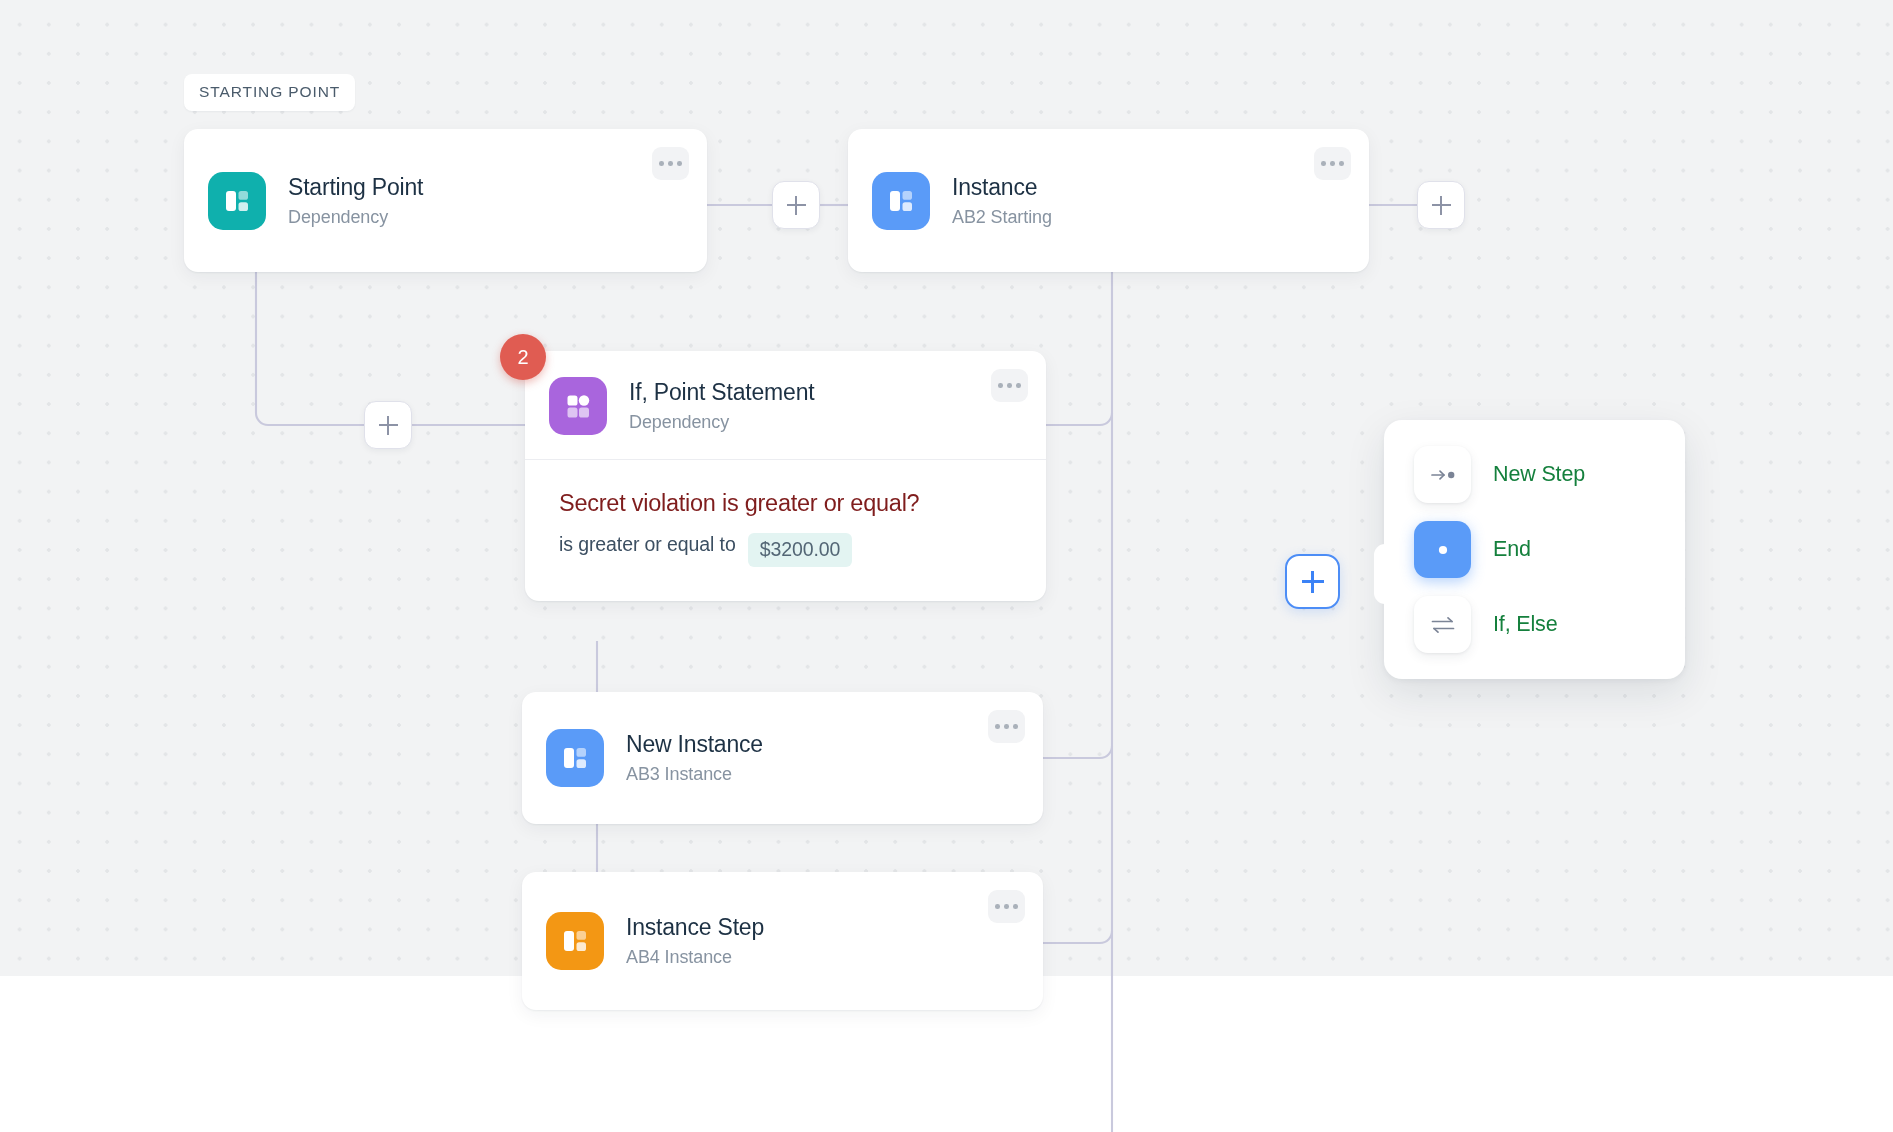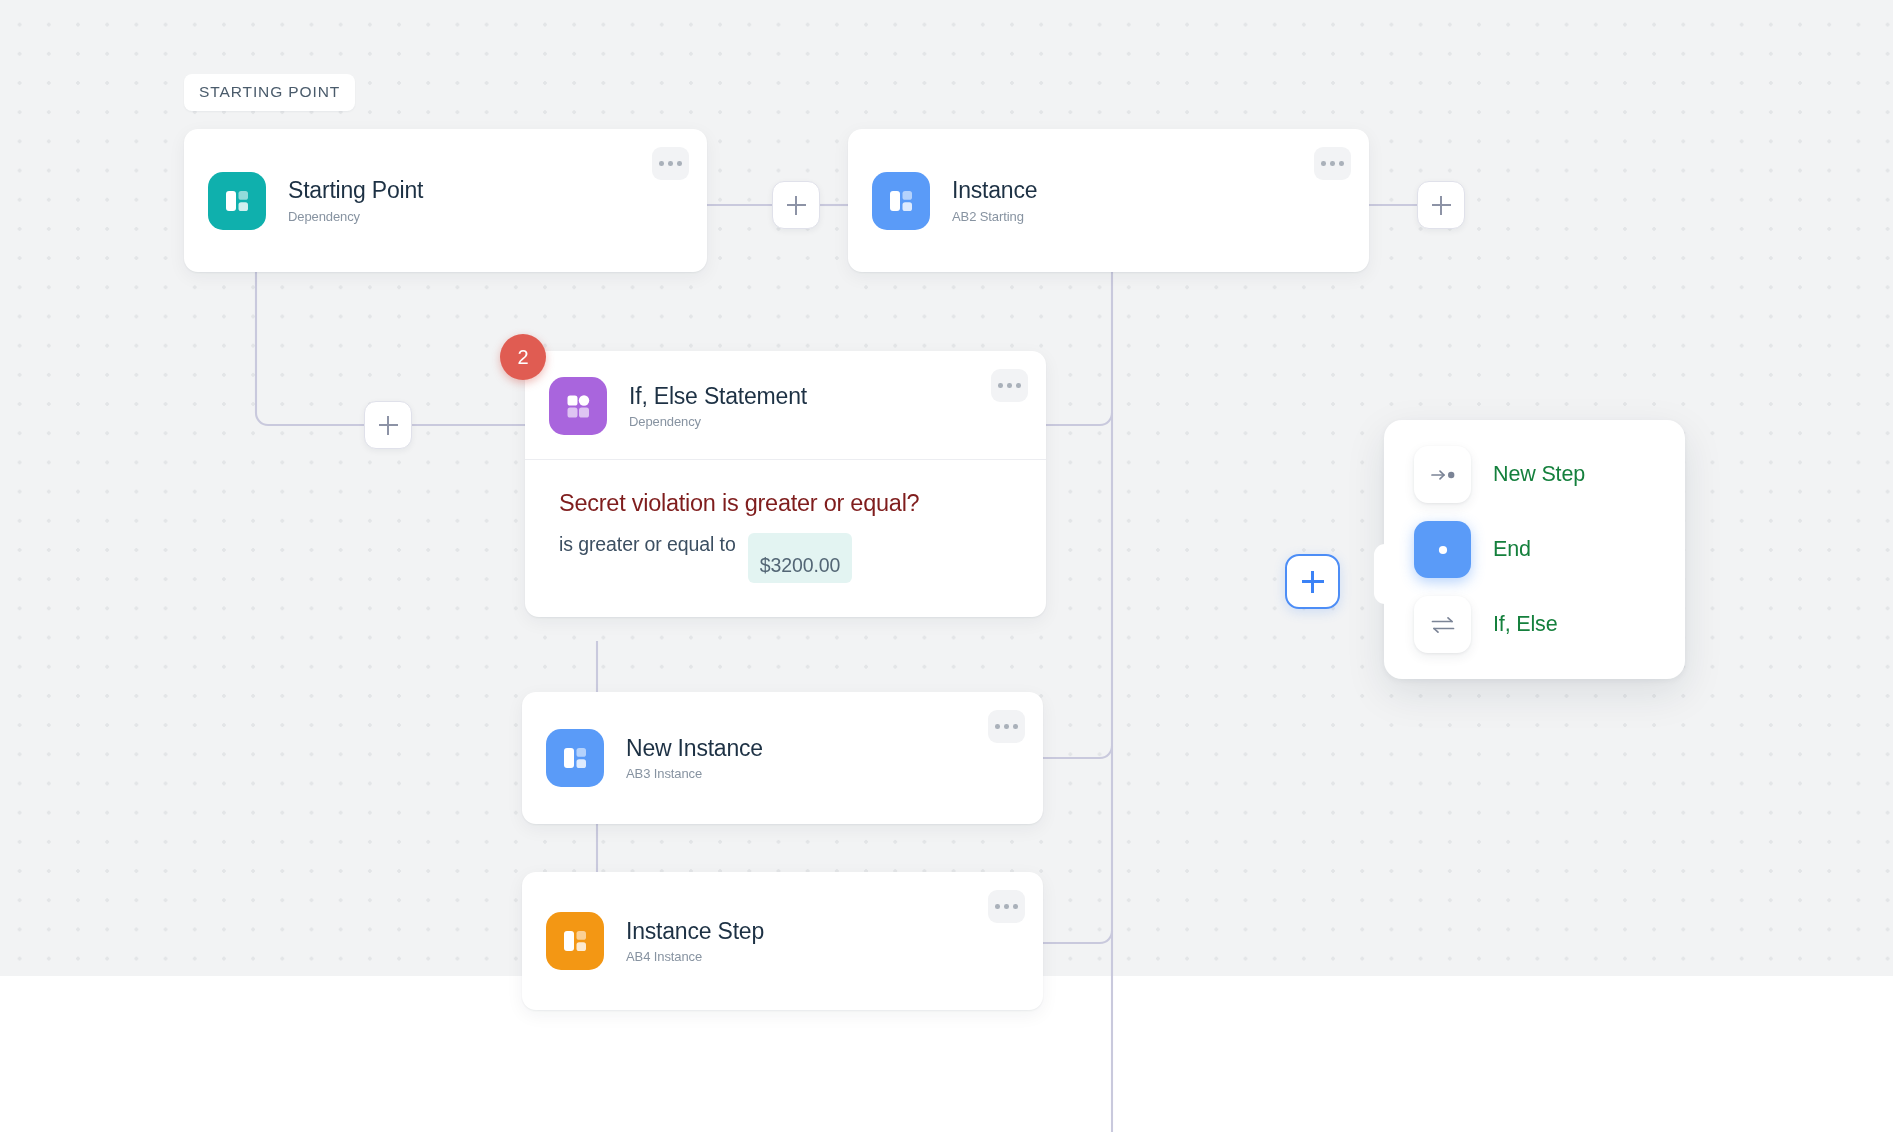--- a/index.html
+++ b/index.html
@@ -75,21 +75,21 @@
 
   .card-text { display: flex; flex-direction: column; justify-content: center; }
   .card-title {
     font-size: 23px;
     color: #1d3144;
     font-weight: 400;
     letter-spacing: -0.2px;
     line-height: 1.25;
   }
   .card-sub {
-    font-size: 13px;
+    font-size: 18px;
     color: #8793a1;
     margin-top: 4px;
     line-height: 1.25;
     letter-spacing: -0.1px;
   }
 
   .dots-btn {
     position: absolute;
     top: 18px; right: 18px;
     width: 37px; height: 33px;
@@ -118,21 +118,21 @@
     display: flex; align-items: flex-start;
     font-size: 19.5px;
     color: #3c4f62;
     letter-spacing: -0.1px;
   }
   .cond-pill {
     margin-left: 12px;
     background: #e3f4f2;
     color: #536675;
     border-radius: 6px;
-    padding: 21px 12px 6px;
+    padding: 5px 12px 6px;
     font-size: 19.5px;
   }
 
   
   .badge {
     position: absolute;
     width: 46px; height: 46px;
     border-radius: 50%;
     background: #e05c52;
     color: #fff;
@@ -292,21 +292,21 @@
     <div class="card-head">
       <div class="node-icon" style="background:#a965dd;">
         <svg width="30" height="30" viewBox="0 0 30 30">
           <rect x="4.5" y="4.5" width="10" height="10" rx="2.6" fill="#ffffff"></rect>
           <circle cx="21" cy="9.5" r="5.2" fill="#ffffff"></circle>
           <rect x="4.5" y="16.5" width="10" height="10" rx="2.6" fill="#ffffff" opacity=".62"></rect>
           <rect x="16" y="16.5" width="10" height="10" rx="2.6" fill="#ffffff" opacity=".62"></rect>
         </svg>
       </div>
       <div class="card-text">
-        <div class="card-title">If, Else Statement</div>
+        <div class="card-title">If, Point Statement</div>
         <div class="card-sub">Dependency</div>
       </div>
       <button class="dots-btn">
         <i></i>
           <i></i>
           <i></i>
       </button>
     </div>
     <div class="card-divider"></div>
     <div class="card-body">

